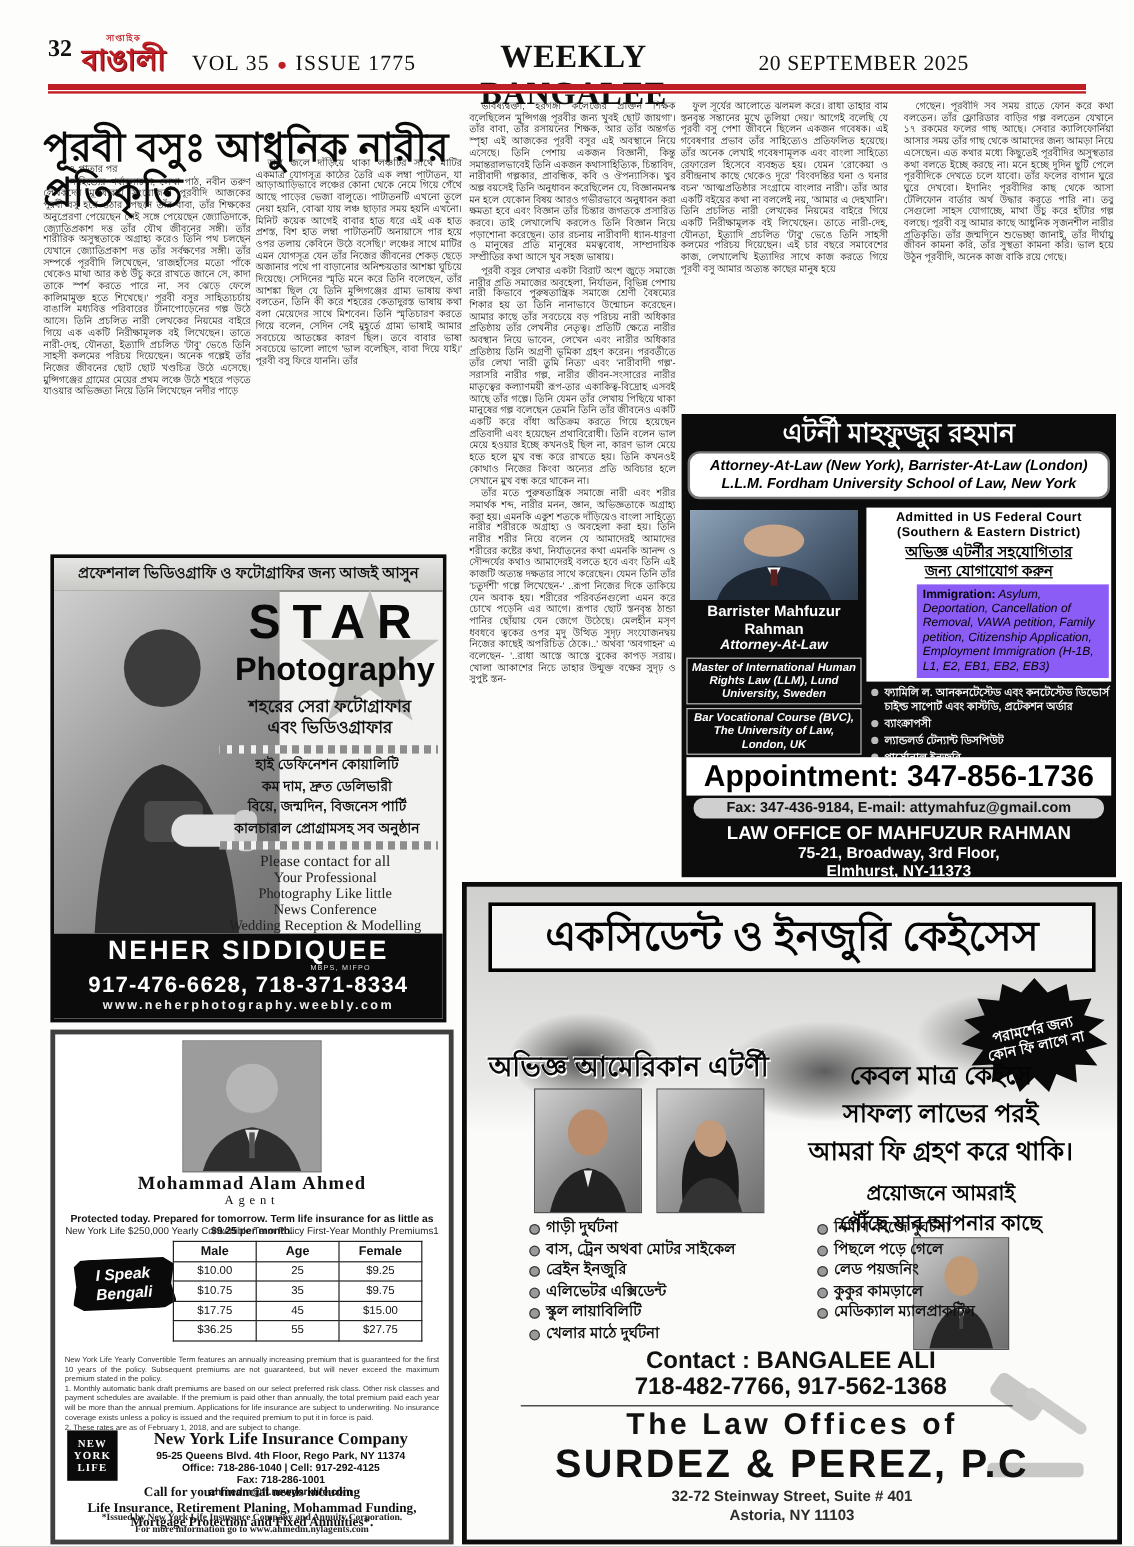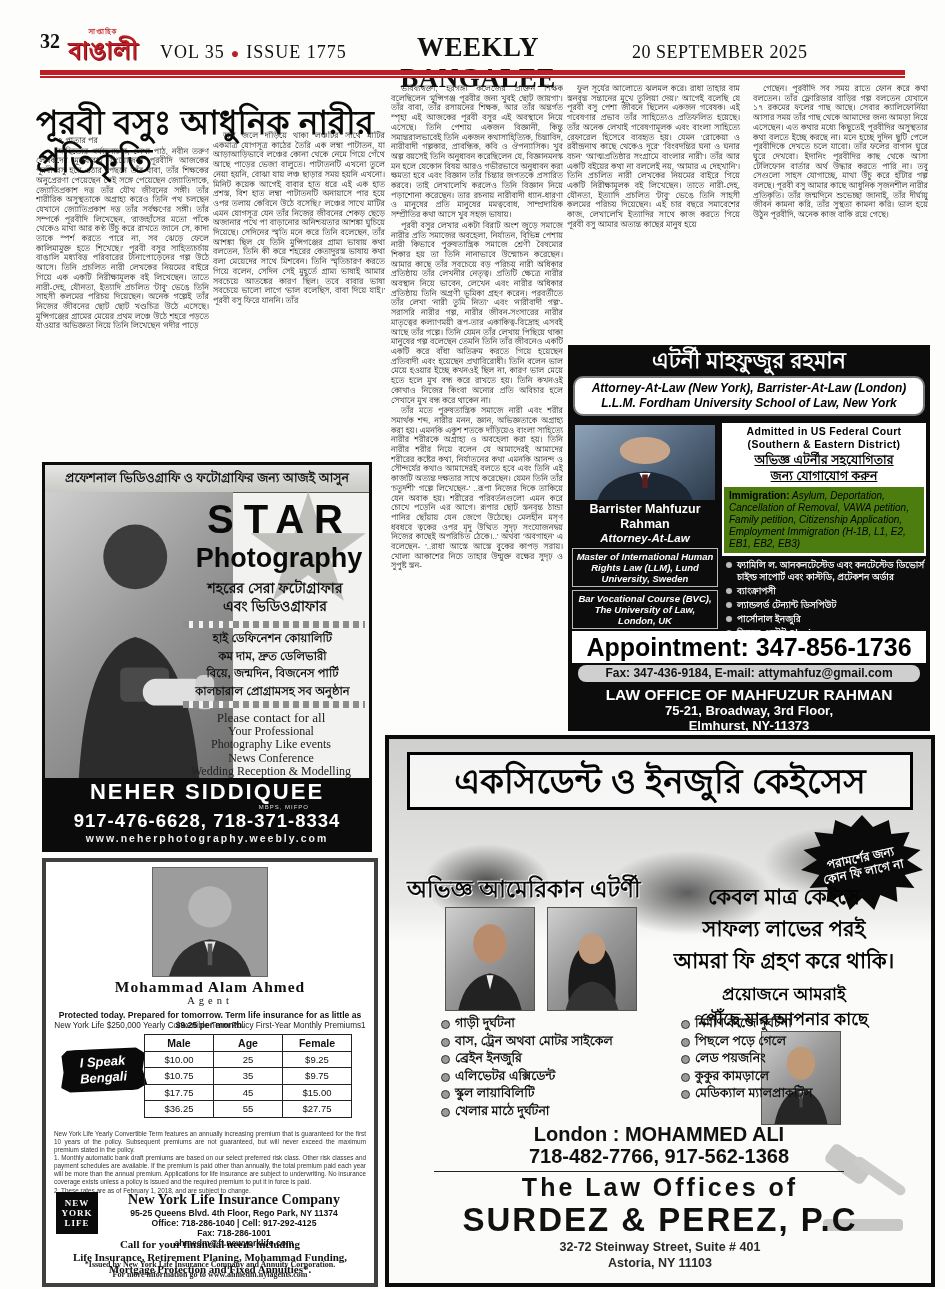--- a/index.html
+++ b/index.html
@@ -68,22 +68,22 @@
   .atty-left{width:146px;display:flex;flex-direction:column;}
   .atty-photo{width:140px;height:104px;margin:2px auto 0;background:linear-gradient(140deg,#8fa3b8 0%,#55687e 55%,#2d3b4c 100%);}
   .atty-cap1{text-align:center;font-weight:800;font-size:12.5px;line-height:15px;margin-top:2px;}
   .atty-cap2{text-align:center;font-style:italic;font-weight:700;font-size:11.5px;line-height:13px;}
   .atty-credbox{border:1px solid #bbb;margin-top:3px;padding:2px 3px;text-align:center;
                 font-style:italic;font-weight:700;font-size:9.5px;line-height:11px;}
   .atty-right{flex:1;display:flex;flex-direction:column;}
   .atty-white{background:#fff;color:#000;text-align:center;padding:2px 2px 3px;}
   .atty-adm{font-weight:800;font-size:10.5px;line-height:12.5px;letter-spacing:.3px;}
   .atty-bn{font-weight:800;font-size:12.5px;line-height:16px;text-decoration:underline;margin-top:2px;}
-  .atty-imm{background:#4d7c0f;color:#000;margin-top:3px;padding:3px 5px;text-align:left;
-            font-style:italic;font-size:10px;line-height:12px;}
+  .atty-imm{background:#8b5cf6;color:#000;margin-top:3px;padding:3px 5px;text-align:left;
+            font-style:italic;font-size:10px;line-height:12px;margin-left:40px;}
   .atty-imm b{font-style:normal;font-weight:800;}
   .atty-bullets{list-style:none;margin:4px 0 0;padding:0 0 0 4px;font-weight:700;font-size:9px;line-height:11.5px;}
   .atty-bullets li{padding-left:11px;position:relative;margin-bottom:2.5px;}
   .atty-bullets li::before{content:"";position:absolute;left:0;top:2px;width:6px;height:6px;border-radius:50%;background:#bbb;}
   .atty-appt{position:absolute;left:4px;top:286px;width:354px;background:#fff;color:#000;text-align:center;
              font-weight:900;font-size:25px;line-height:32px;}
   .atty-fax{position:absolute;left:10px;top:320px;width:342px;background:#cfcfcf;color:#111;border-radius:8px;
             text-align:center;font-weight:800;font-size:12px;line-height:17px;}
   .atty-office{position:absolute;left:0;top:341px;width:100%;text-align:center;}
   .atty-office .nm{font-weight:800;font-size:15.5px;line-height:18px;}
@@ -208,21 +208,21 @@
     <ul class="star-services">
       <li>হাই ডেফিনেশন কোয়ালিটি</li>
       <li>কম দাম, দ্রুত ডেলিভারী</li>
       <li>বিয়ে, জন্মদিন, বিজনেস পার্টি</li>
       <li>কালচারাল প্রোগ্রামসহ সব অনুষ্ঠান</li>
     </ul>
     <div class="filmstrip" id="film2"></div>
     <ul class="star-contact">
       <li>Please contact for all</li>
       <li>Your Professional</li>
-      <li>Photography Like events</li>
+      <li>Photography Like little</li>
       <li>News Conference</li>
       <li>Wedding Reception &amp; Modelling</li>
     </ul>
     <div class="star-footer">
       <div class="star-name">NEHER SIDDIQUEE</div>
       <div class="star-cred">MBPS, MIFPO</div>
       <div class="star-phones">917-476-6628, 718-371-8334</div>
       <div class="star-url">www.neherphotography.weebly.com</div>
     </div>
   </div>
@@ -332,21 +332,21 @@
       <li>স্কুল লায়াবিলিটি</li>
       <li>খেলার মাঠে দুর্ঘটনা</li>
     </ul>
     <ul class="acc-bullets" id="accR">
       <li>নির্মাণ কাজে দুর্ঘটনা</li>
       <li>পিছলে পড়ে গেলে</li>
       <li>লেড পয়জনিং</li>
       <li>কুকুর কামড়ালে</li>
       <li>মেডিক্যাল ম্যালপ্রাকটিস</li>
     </ul>
-    <div class="acc-contact">London : MOHAMMED ALI</div>
+    <div class="acc-contact">Contact : BANGALEE ALI</div>
     <div class="acc-phones">718-482-7766, 917-562-1368</div>
     <div class="acc-div"></div>
     <div class="acc-firmline">The Law Offices of</div>
     <div class="acc-firmname">SURDEZ &amp; PEREZ, P.C</div>
     <div class="acc-addr">
       <span>32-72 Steinway Street, Suite # 401</span><br>
       <span>Astoria, NY 11103</span>
     </div>
   </div>
 

